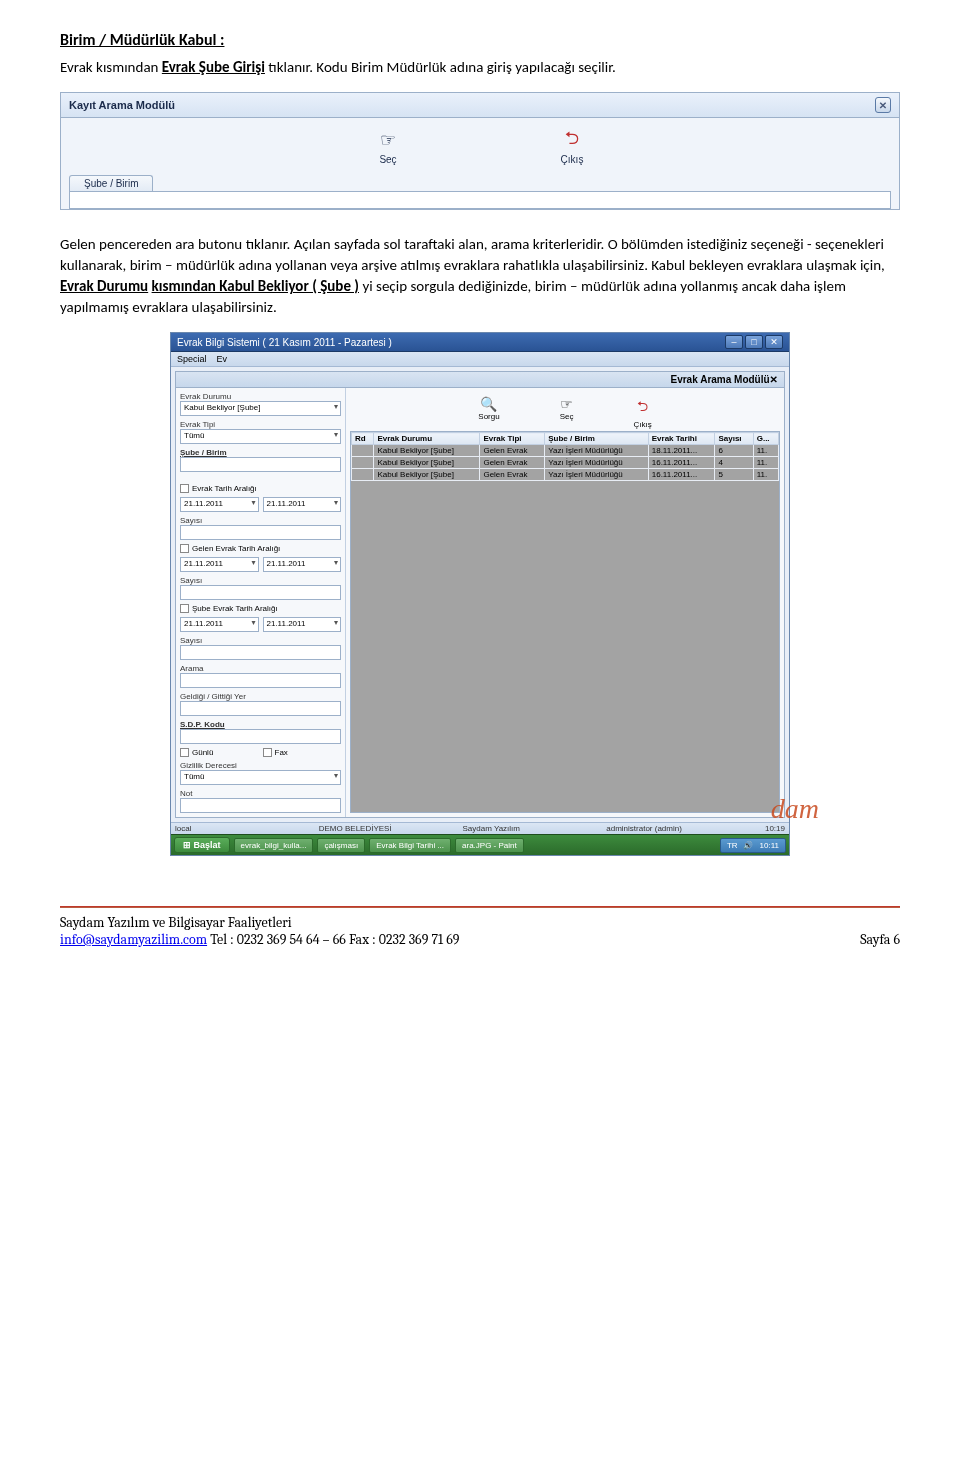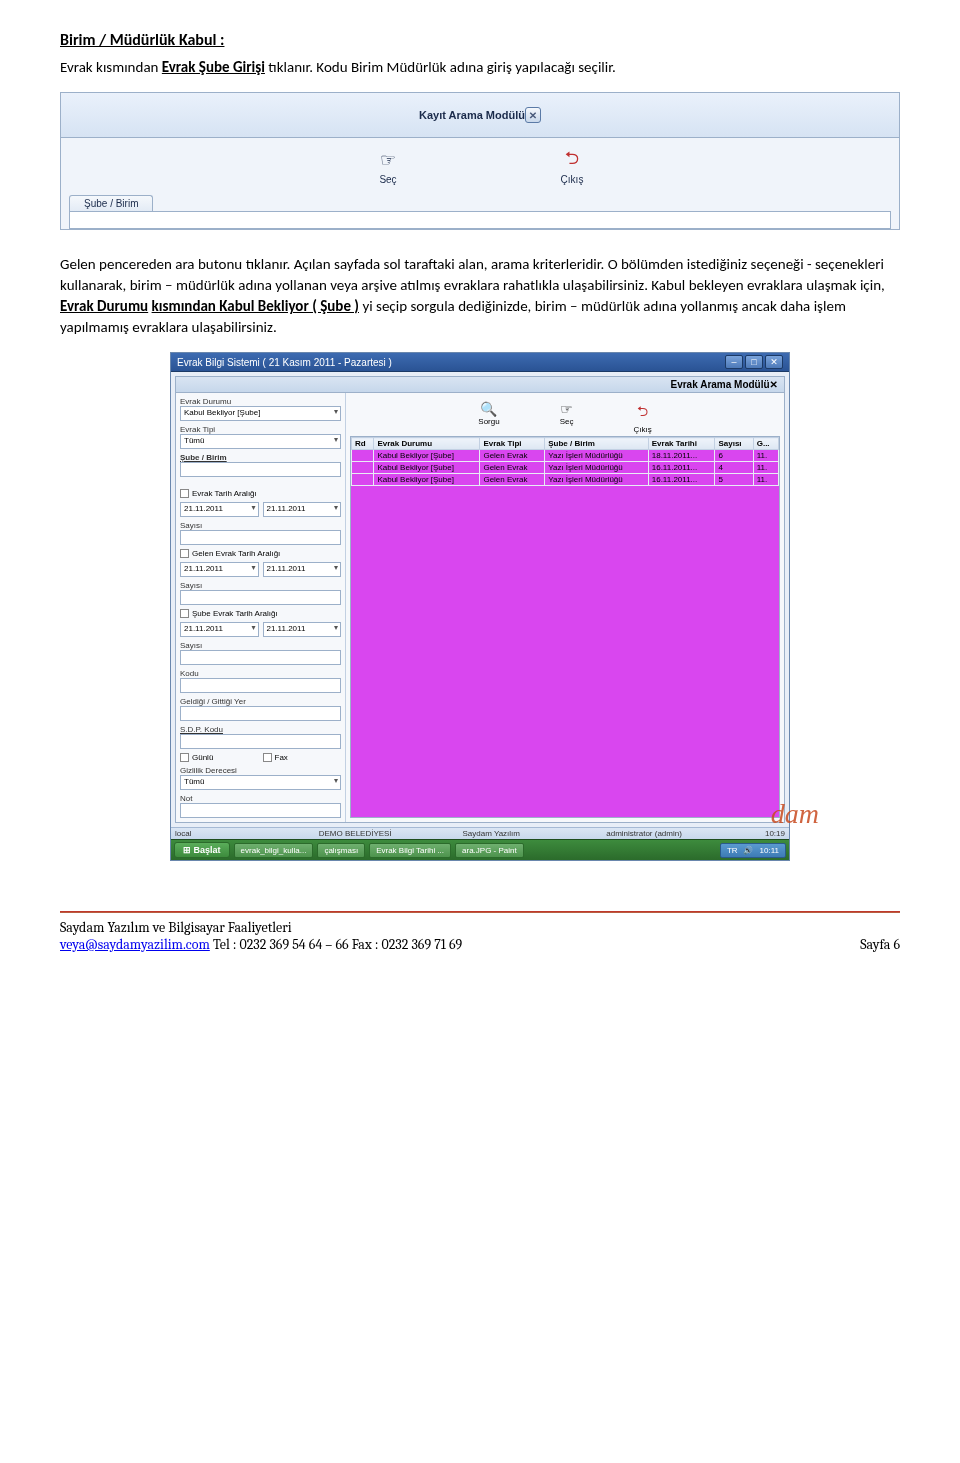--- a/index.html
+++ b/index.html
@@ -26,24 +26,24 @@
     border: 1px solid #9cb0c9;
     background: linear-gradient(#dfe8f5, #f0f4fa 20px, #f0f4fa);
     margin: 8px 0 24px 0;
     font-family: Tahoma, Arial, sans-serif;
     font-size: 11px;
     color: #1a2a4a;
   }
   .ss-titlebar {
     background: linear-gradient(#eaf1fb, #d6e3f3);
     border-bottom: 1px solid #9cb0c9;
-    padding: 14px 8px;
+    padding: 4px 8px;
     font-weight: bold;
     display: flex;
-    justify-content: center;
+    justify-content: space-between;
     align-items: center;
   }
   .ss-close {
     width: 16px; height: 16px;
     border: 1px solid #5a7aa6;
     border-radius: 3px;
     background: linear-gradient(#f5f8fc, #c9d8eb);
     display: inline-flex;
     align-items: center;
     justify-content: center;
@@ -213,21 +213,21 @@
   }
   .ss2-tool {
     display: flex;
     flex-direction: column;
     align-items: center;
     font-size: 8px;
   }
   .ss2-icon { font-size: 14px; }
   .ss2-grid {
     border: 1px solid #9cb0c9;
-    background: #d946ef;
+    background: #a3a3a3;
     flex: 1;
     min-height: 300px;
   }
   .ss2-grid table {
     width: 100%;
     border-collapse: collapse;
     font-size: 8px;
   }
   .ss2-grid th {
     background: linear-gradient(#eef3fa, #dde7f3);
@@ -358,20 +358,24 @@
 <div class="ss2-wrap watermark">
 
   <div class="ss2-appbar">
     <span>Evrak Bilgi Sistemi  ( 21 Kasım 2011 - Pazartesi )</span>
     <span class="ss2-winbtns">
       <span class="ss2-winbtn">–</span>
       <span class="ss2-winbtn">□</span>
       <span class="ss2-winbtn">✕</span>
     </span>
   </div>
+  <div class="ss2-menubar">
+    <span>Special</span>
+    <span>Ev</span>
+  </div>
 
   <div class="ss2-inner-titlebar">
     <span>Evrak Arama Modülü</span>
     <span>✕</span>
   </div>
 
   <div class="ss2-body">
 
     <div class="ss2-left">
       <div>
@@ -420,29 +424,29 @@
       <div class="ss2-row2">
         <div class="ss2-select">21.11.2011</div>
         <div class="ss2-select">21.11.2011</div>
       </div>
       <div>
         <div class="ss2-field-label">Sayısı</div>
         <div class="ss2-input"></div>
       </div>
 
       <div>
-        <div class="ss2-field-label">Kodu</div>
+        <div class="ss2-field-label">Arama</div>
         <div class="ss2-input"></div>
       </div>
       <div>
         <div class="ss2-field-label">Geldiği / Gittiği Yer</div>
         <div class="ss2-input"></div>
       </div>
       <div>
-        <div class="ss2-field-label underline" style="font-weight:normal">S.D.P. Kodu</div>
+        <div class="ss2-field-label underline" style="font-weight:bold">S.D.P. Kodu</div>
         <div class="ss2-input"></div>
       </div>
       <div class="ss2-row2">
         <div class="ss2-chk">
           <span class="ss2-chkbox"></span>
           <span>Günlü</span>
         </div>
         <div class="ss2-chk">
           <span class="ss2-chkbox"></span>
           <span>Fax</span>
@@ -543,17 +547,17 @@
       <span>10:11</span>
     </div>
   </div>
 </div>
 
 <div class="footer-sep"></div>
 <div class="footer">
   <div>
     <div>Saydam Yazılım ve Bilgisayar Faaliyetleri</div>
     <div>
-      <a>veya@saydamyazilim.com</a><span> Tel  : 0232 369 54 64 – 66 Fax : 0232 369 71 69</span>
+      <a>info@saydamyazilim.com</a><span> Tel  : 0232 369 54 64 – 66 Fax : 0232 369 71 69</span>
     </div>
   </div>
   <div style="align-self:flex-end">Sayfa 6</div>
 </div>
 
 </body></html>

